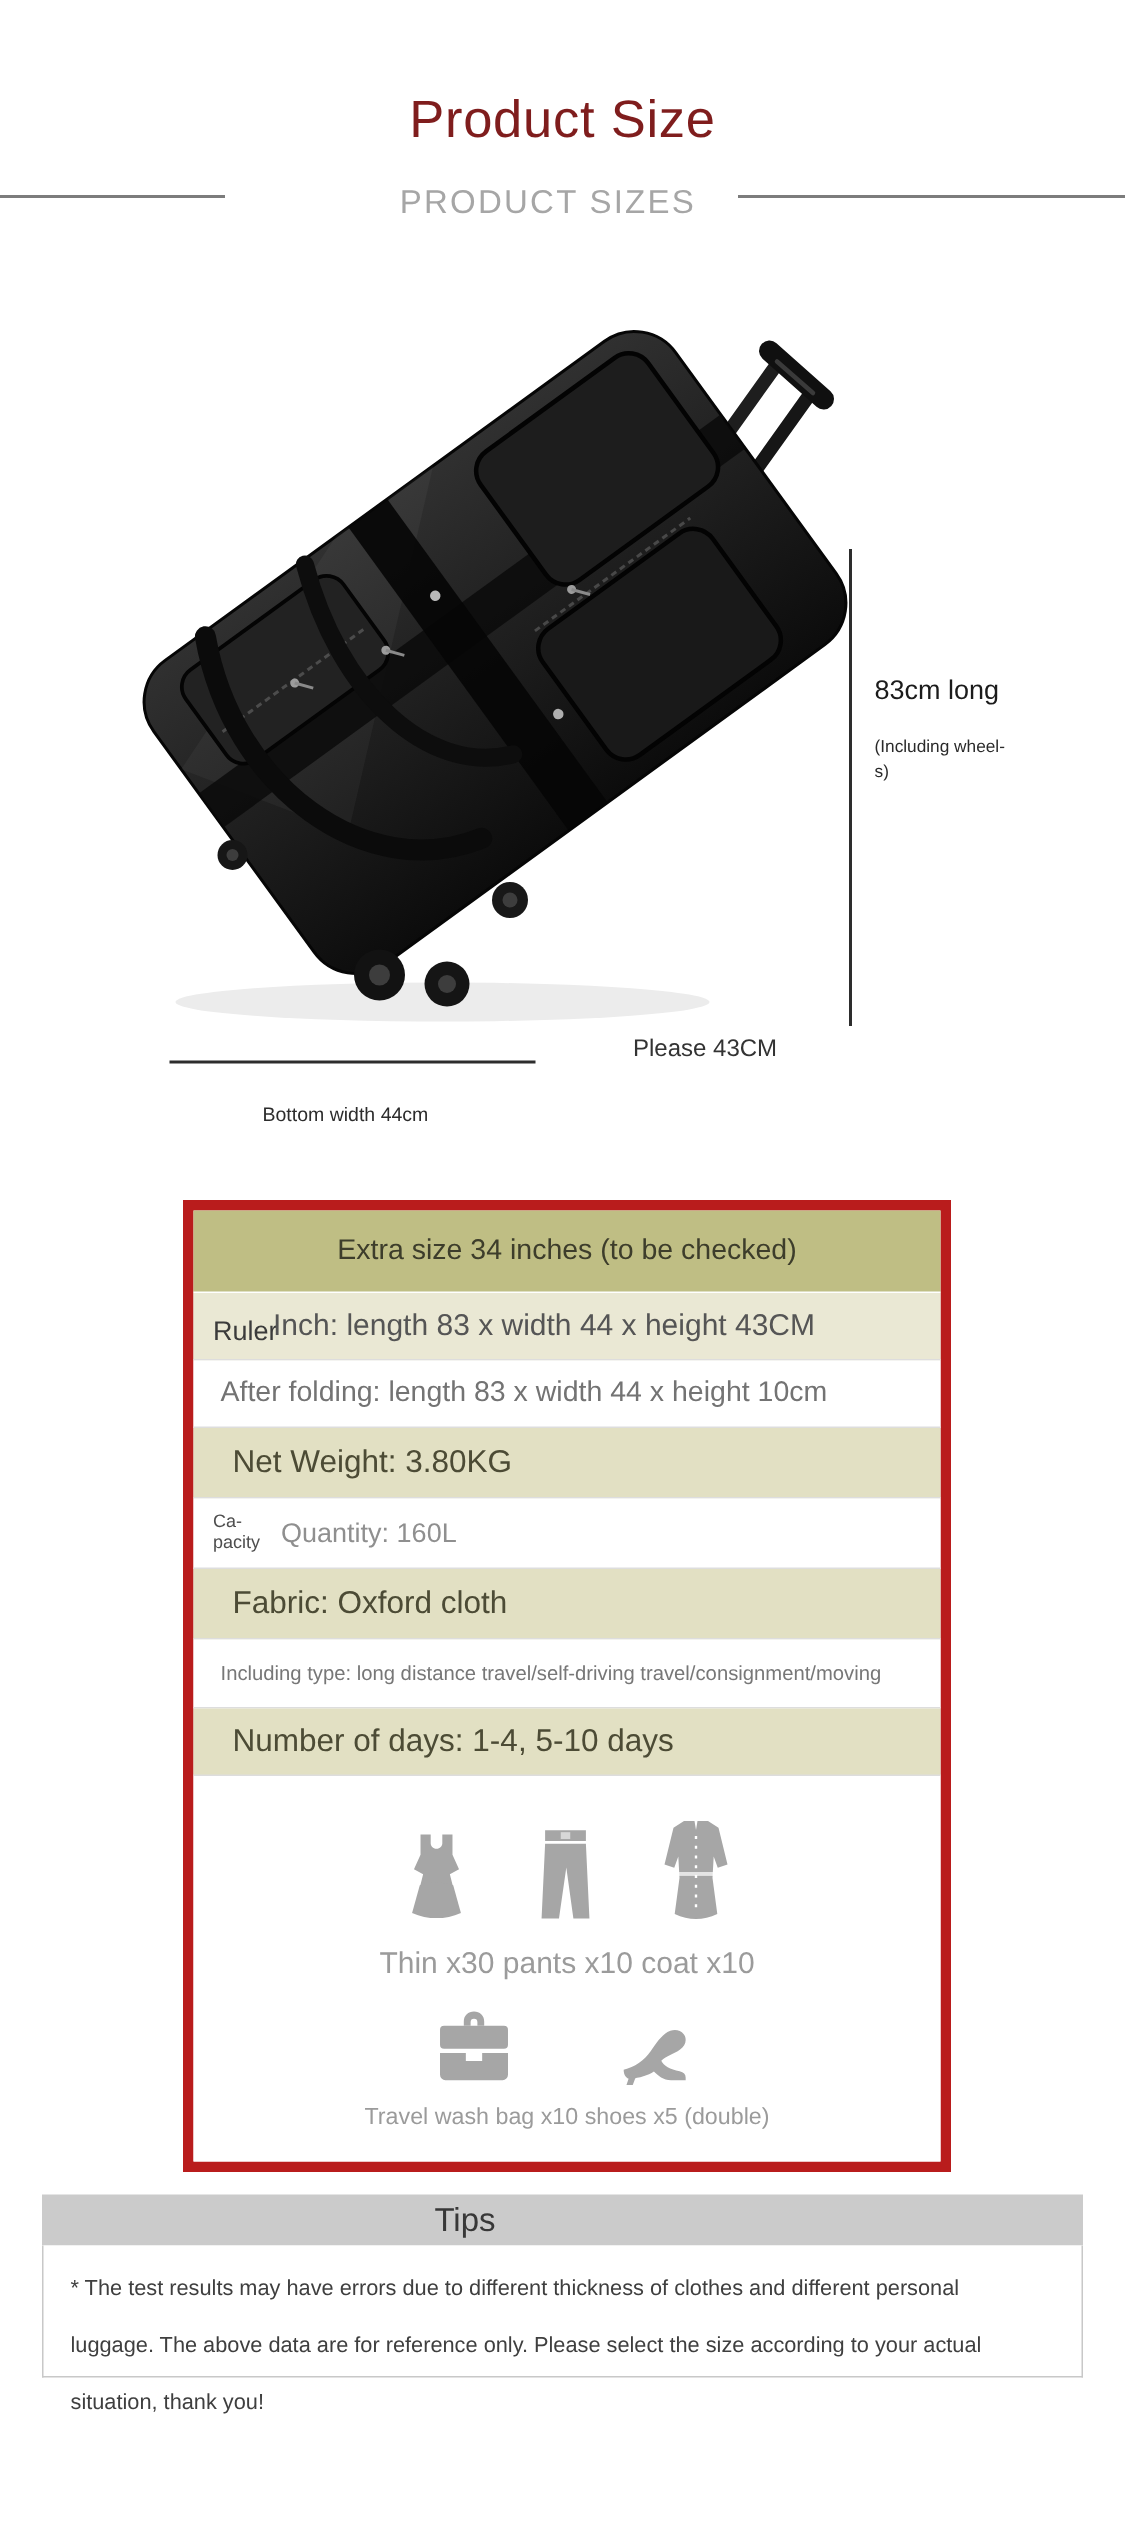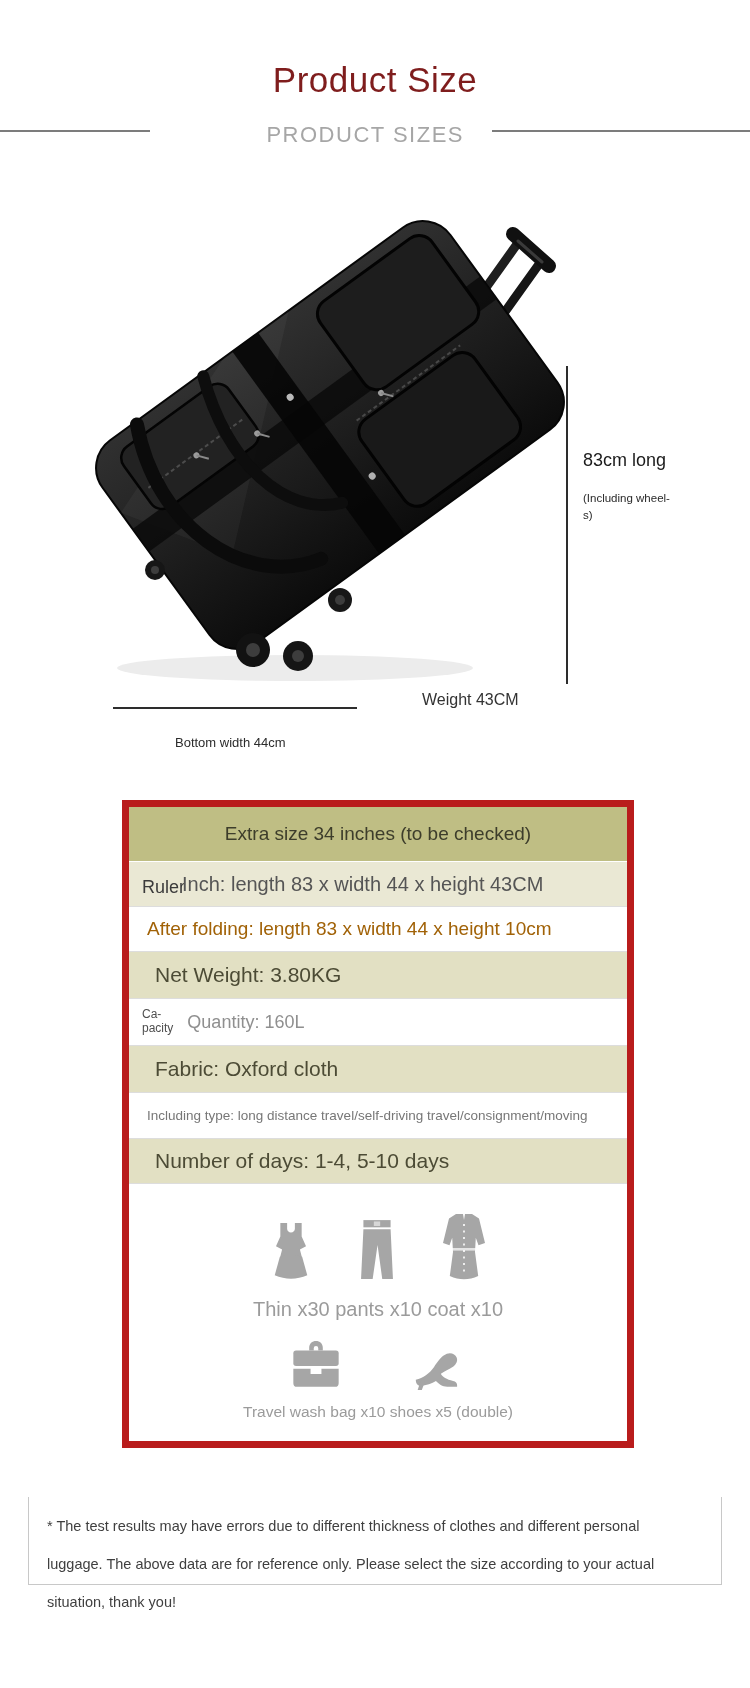--- a/index.html
+++ b/index.html
@@ -28,21 +28,21 @@
   .size-table{position:absolute;left:122px;top:800px;width:512px;border:7px solid #b91c1c;box-sizing:border-box;background:#fff;}
   .trow{position:relative;box-sizing:border-box;border-bottom:1px solid #ddd;display:flex;align-items:center;}
   .trow.head{height:55px;background:#bfbe84;justify-content:center;
     font-size:19px;color:#3d3d2b;border-bottom:1px solid #fff;}
   .trow.tint-light{height:45px;background:#eae8d4;}
   .trow.tint{background:#e2e0c3;}
   .trow.white{background:#ffffff;}
   .trow .cell-label{font-size:18px;color:#3b3b3b;margin:6px 0 0 13px;}
   .trow .cell-label.small{font-size:12px;line-height:1.15;color:#4e4e4e;margin:0 0 0 13px;}
   .trow .v-ruler{font-size:20px;color:#555;margin-left:-3px;}
-  .trow.fold{height:45px;padding-left:18px;font-size:19px;color:#a16207;}
+  .trow.fold{height:45px;padding-left:18px;font-size:19px;color:#737373;}
   .trow.emph{height:47px;padding-left:26px;font-size:21px;color:#4c4b35;}
   .trow.capacity{height:47px;}
   .trow .v-capacity{font-size:18px;color:#8f8f8f;margin-left:14px;}
   .trow.recommend{height:46px;padding-left:18px;font-size:13.5px;color:#777;}
   .trow.days{height:45px;}
   .icons-section{background:#fff;height:257px;text-align:center;}
   .icon-row{display:flex;justify-content:center;align-items:flex-end;}
   .icon-row.first{padding-top:26px;gap:26px;height:74px;box-sizing:content-box;}
   .icon-row.second{margin-top:16px;gap:64px;height:54px;}
   .cap1{margin-top:14px;font-size:20px;color:#9b9b9b;}
@@ -116,21 +116,21 @@
       <circle cx="265" cy="410" r="12" fill="#181818"></circle>
         <circle cx="265" cy="410" r="5" fill="#3d3d3d"></circle>
     </g>
   </svg>
 
   <div class="vline"></div>
   <div class="len-label">83cm long</div>
   <div class="len-note preline">(Including wheel-
 s)</div>
   <div class="hline"></div>
-  <div class="height-label">Weight 43CM</div>
+  <div class="height-label">Please 43CM</div>
   <div class="width-label">Bottom width 44cm</div>
 
   <div class="size-table">
     <div class="trow head">
       <span>Extra size 34 inches (to be checked)</span>
     </div>
     <div class="trow tint-light">
       <span class="cell-label">Ruler</span>
       <span class="v-ruler">Inch: length 83 x width 44 x height 43CM</span>
     </div>
@@ -190,17 +190,20 @@
           <g fill="#a6a6a6">
             <path d="M7 44c8-2 14.5-6.5 19.5-13.5 4-6 8.5-12.5 14-14.5 4.5-1.6 9 .3 10.5 4 1.4 3.4-.2 7-3.5 9.5-4.6 3.4-9.8 4.6-13.5 8 1.6 3.4 6.3 6.3 13.2 7.6 2.9.6 4.3 2.3 4.3 4.4v2H41c-5.5 0-9.4-3.2-12.3-6.2-4.2 2.8-10.4 4.7-16.7 5.2-3 .2-5-2.5-5-6.5z"></path>
             <path d="M12.5 44.5L9 55h4.5l4.2-11z"></path>
           </g>
         </svg>
       </div>
       <div class="cap2">Travel wash bag x10 shoes x5 (double)</div>
     </div>
   </div>
 
+  <div class="tips-bar">
+    <span>Tips</span>
+  </div>
   <div class="tips-body">
     <span>* The test results may have errors due to different thickness of clothes and different personal luggage. The above data are for reference only. Please select the size according to your actual situation, thank you!</span>
   </div>
 
 </div>
 
 </body></html>

